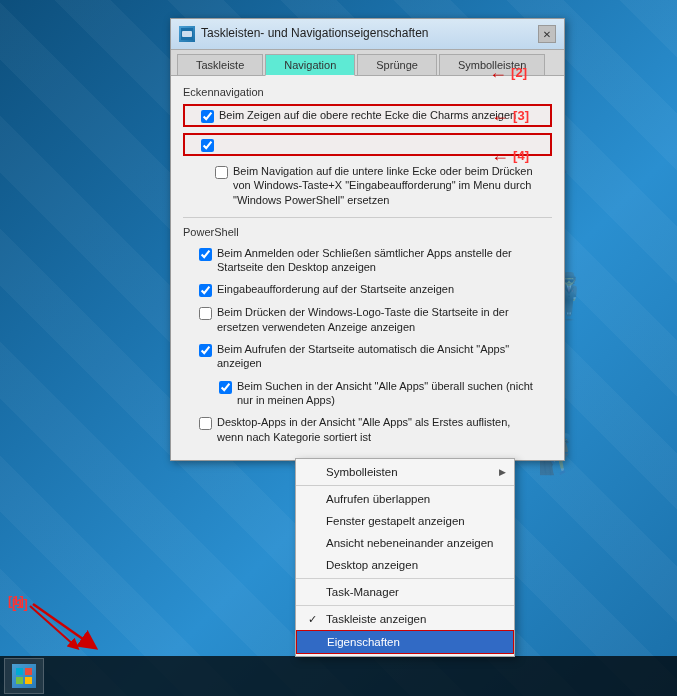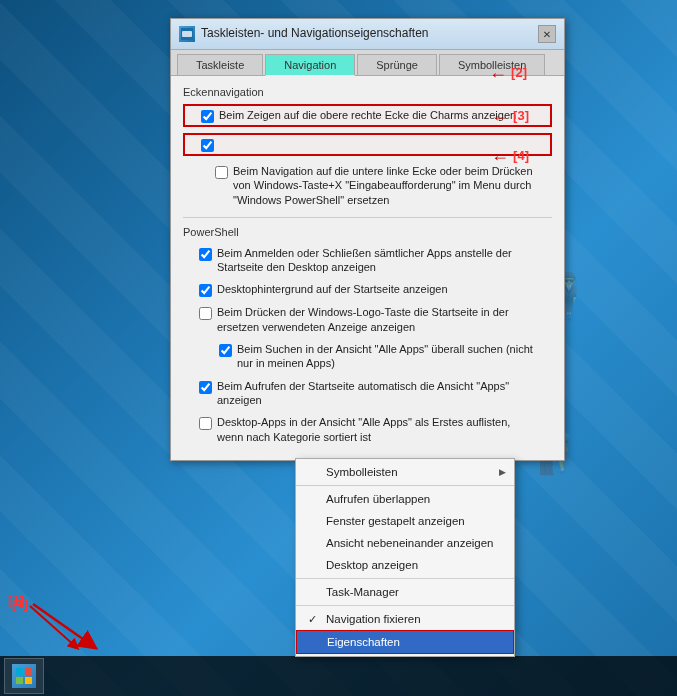--- a/index.html
+++ b/index.html
@@ -348,36 +348,36 @@
 
     <div class="section-title">PowerShell</div>
 
     <div class="checkbox-row">
       <input type="checkbox" checked="" style="">
       <span class="checkbox-label">Beim Anmelden oder Schließen sämtlicher Apps anstelle der Startseite den Desktop anzeigen</span>
     </div>
 
     <div class="checkbox-row">
       <input type="checkbox" checked="" style="">
-      <span class="checkbox-label">Desktophintergrund auf der Startseite anzeigen</span>
+      <span class="checkbox-label">Eingabeaufforderung auf der Startseite anzeigen</span>
     </div>
 
     <div class="checkbox-row">
       <input type="checkbox" style="">
       <span class="checkbox-label">Beim Drücken der Windows-Logo-Taste die Startseite in der ersetzen verwendeten Anzeige anzeigen</span>
     </div>
 
+    <div class="checkbox-row">
+      <input type="checkbox" checked="" style="">
+      <span class="checkbox-label">Beim Aufrufen der Startseite automatisch die Ansicht "Apps" anzeigen</span>
+    </div>
+
     <div class="checkbox-row" style="margin-left: 20px;">
       <input type="checkbox" checked="" style="">
       <span class="checkbox-label">Beim Suchen in der Ansicht "Alle Apps" überall suchen (nicht nur in meinen Apps)</span>
-    </div>
-
-    <div class="checkbox-row">
-      <input type="checkbox" checked="" style="">
-      <span class="checkbox-label">Beim Aufrufen der Startseite automatisch die Ansicht "Apps" anzeigen</span>
     </div>
 
     <div class="checkbox-row">
       <input type="checkbox" style="">
       <span class="checkbox-label">Desktop-Apps in der Ansicht "Alle Apps" als Erstes auflisten, wenn nach Kategorie sortiert ist</span>
     </div>
   </div>
 </div>
 
 <div style="position:absolute; top:62px; right:150px; color:#ff3333; font-weight:bold; font-size:13px; z-index:25; display:flex; align-items:center; gap:4px;">
@@ -409,21 +409,21 @@
   <div class="context-item">
     <span>Ansicht nebeneinander anzeigen</span>
   </div>
   <div class="context-item separator-after">
     <span>Desktop anzeigen</span>
   </div>
   <div class="context-item separator-after">
     <span>Task-Manager</span>
   </div>
   <div class="context-item checked">
-    <span>Navigation fixieren</span>
+    <span>Taskleiste anzeigen</span>
   </div>
   <div class="context-item highlighted">
     <span>Eigenschaften</span>
   </div>
 </div>
 
 <div class="taskbar">
   <div class="taskbar-btn">
     <div class="taskbar-btn-icon">
       <svg width="18" height="18" viewBox="0 0 18 18">

